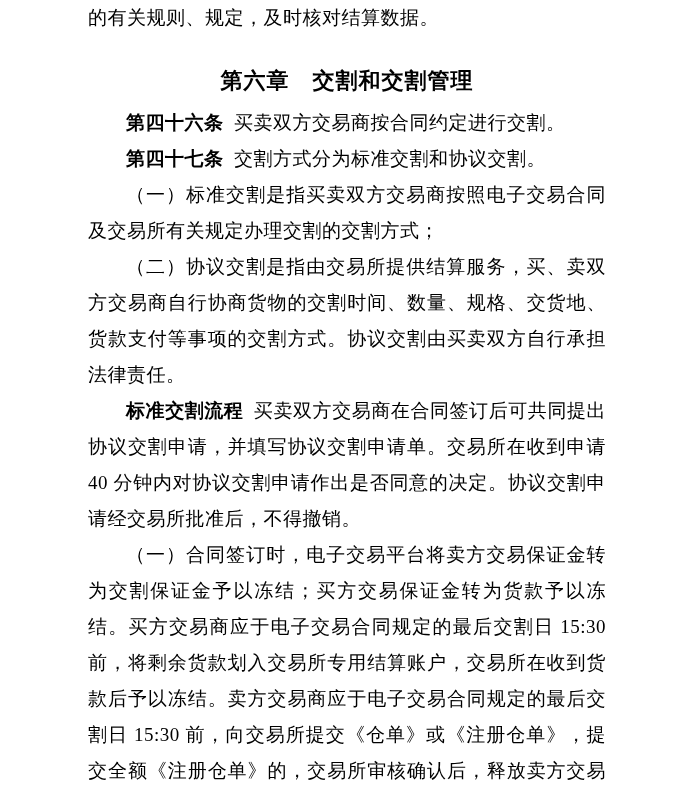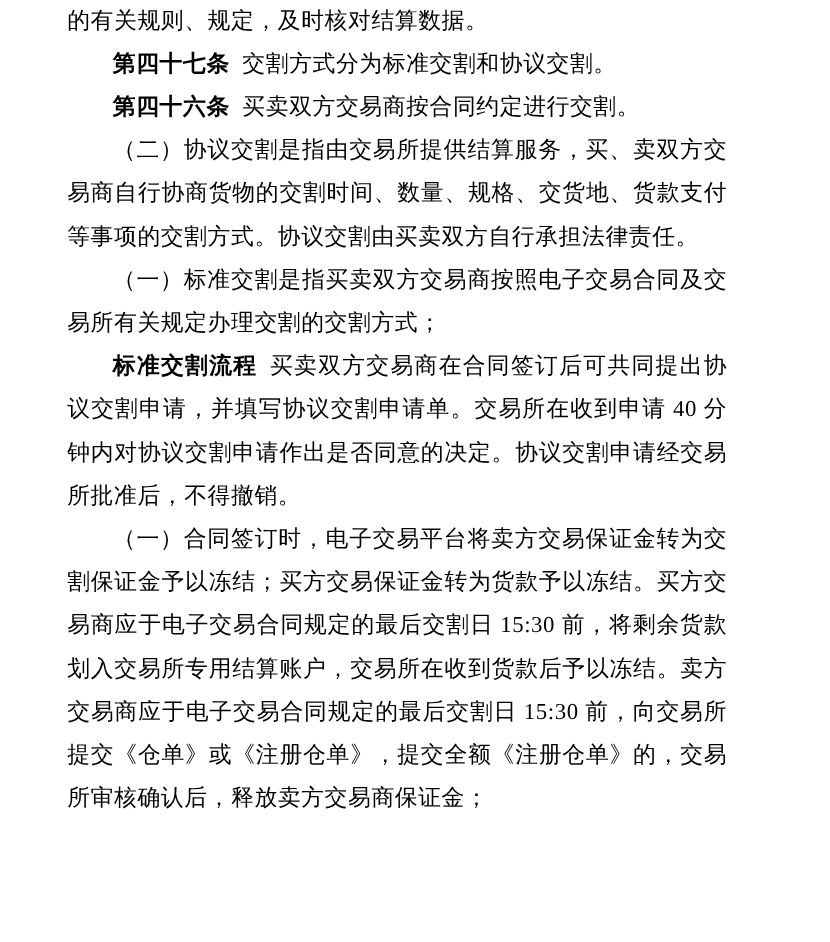--- a/index.html
+++ b/index.html
@@ -9,21 +9,21 @@
   }
   .page {
     position: relative;
     width: 692px;
     height: 785px;
     background: #ffffff;
     overflow: hidden;
     font-family: "Liberation Serif", "DejaVu Serif", serif;
     color: #000000;
     box-sizing: border-box;
-    padding: 0 86px 0 56px;
+    padding: 0 86px 0 88px;
   }
   .body-text {
     font-size: 19px;
     line-height: 36px;
     text-align: justify;
     letter-spacing: 0.5px;
   }
   p {
     margin: 0;
     padding: 0;
@@ -52,35 +52,36 @@
   }
 </style>
 </head>
 <body>
 
 <div class="page">
   <div class="body-text">
 
     <p class="continuation">的有关规则、规定，及时核对结算数据。</p>
 
+    <p class="chapter-heading">第六章　交割和交割管理</p>
+
+    <p class="para">
+      <span class="lead">第四十六条</span><span>买卖双方交易商按合同约定进行交割。</span>
+    </p>
 
     <p class="para">
       <span class="lead">第四十七条</span><span>交割方式分为标准交割和协议交割。</span>
     </p>
 
     <p class="para">
-      <span class="lead">第四十六条</span><span>买卖双方交易商按合同约定进行交割。</span>
+      <span class="lead"></span><span>（一）标准交割是指买卖双方交易商按照电子交易合同及交易所有关规定办理交割的交割方式；</span>
     </p>
 
     <p class="para">
       <span class="lead"></span><span>（二）协议交割是指由交易所提供结算服务，买、卖双方交易商自行协商货物的交割时间、数量、规格、交货地、货款支付等事项的交割方式。协议交割由买卖双方自行承担法律责任。</span>
-    </p>
-
-    <p class="para">
-      <span class="lead"></span><span>（一）标准交割是指买卖双方交易商按照电子交易合同及交易所有关规定办理交割的交割方式；</span>
     </p>
 
     <p class="para">
       <span class="lead">标准交割流程</span><span>买卖双方交易商在合同签订后可共同提出协议交割申请，并填写协议交割申请单。交易所在收到申请 40 分钟内对协议交割申请作出是否同意的决定。协议交割申请经交易所批准后，不得撤销。</span>
     </p>
 
 
     <p class="para">
       <span class="lead"></span><span>（一）合同签订时，电子交易平台将卖方交易保证金转为交割保证金予以冻结；买方交易保证金转为货款予以冻结。买方交易商应于电子交易合同规定的最后交割日 15:30 前，将剩余货款划入交易所专用结算账户，交易所在收到货款后予以冻结。卖方交易商应于电子交易合同规定的最后交割日 15:30 前，向交易所提交《仓单》或《注册仓单》，提交全额《注册仓单》的，交易所审核确认后，释放卖方交易商保证金；</span>
     </p>

